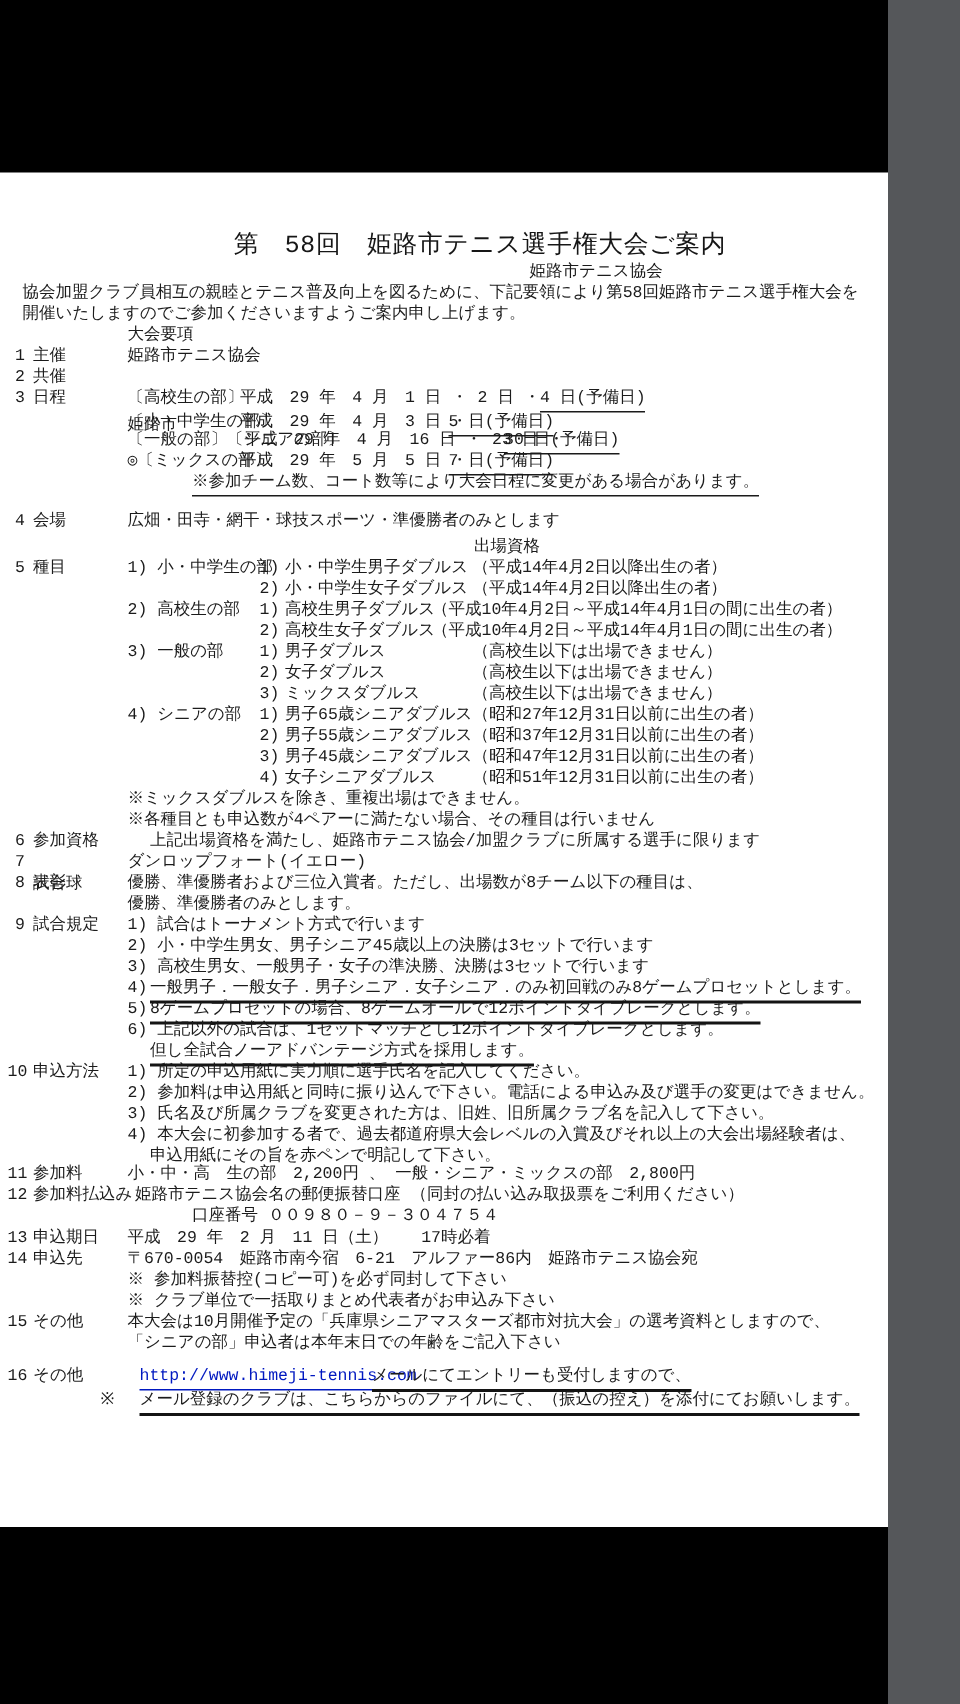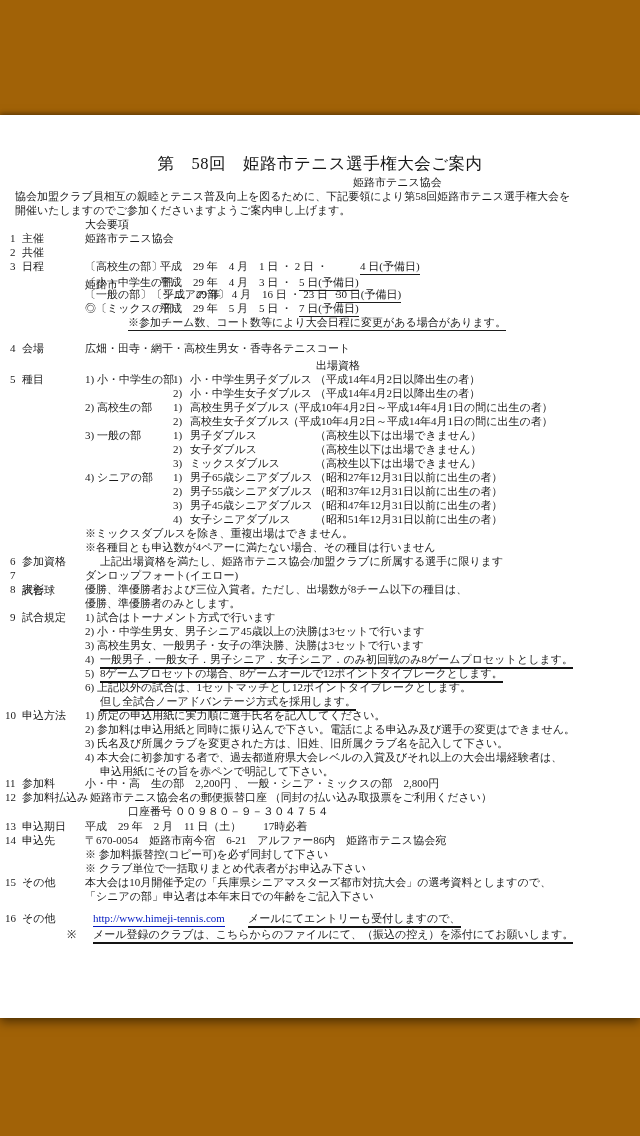--- a/index.html
+++ b/index.html
@@ -1,19 +1,19 @@
 <!DOCTYPE html>
 <html><head>
 <meta charset="utf-8">
 <style>
   html,body{margin:0;padding:0;background:#55575a;}
   .screen{
-    position:relative;width:640px;height:1136px;overflow:hidden;
-    background:#a16207;
-    font-family:Liberation Serif, serif;
+    position:relative;width:592px;height:1136px;overflow:hidden;
+    background:#000000;
+    font-family:Liberation Mono, monospace;
   }
   .page{
     position:absolute;left:0;top:115px;width:640px;height:903px;
     background:#ffffff;
     box-shadow:0 -2px 4px rgba(0,0,0,.28), 0 4px 10px rgba(0,0,0,.5);
   }
   .line{
     position:absolute;left:0;width:100%;height:14px;line-height:14px;
     font-size:11px;color:#1b1b1b;white-space:nowrap;
   }
@@ -76,21 +76,21 @@
         <span style="left: 85px;">◎〔ミックスの部〕</span>
         <span style="left: 160px;">平成　29 年　5 月　5 日 ・</span>
         <span class="u" style="left: 299px;">7 日(予備日)</span>
       </div>
       <div class="line" style="top: 200px;">
         <span class="u" style="left: 128px;">※参加チーム数、コート数等により大会日程に変更がある場合があります。</span>
       </div>
       <div class="line" style="top: 226px;">
         <span style="left: 10px;">4</span>
         <span style="left: 22px;">会場</span>
-        <span style="left: 85px;">広畑・田寺・網干・高校生男女・香寺各テニスコート</span>
+        <span style="left: 85px;">広畑・田寺・網干・球技スポーツ・準優勝者のみとします</span>
       </div>
       <div class="line" style="top: 243px;">
         <span style="left: 316px;">出場資格</span>
       </div>
       <div class="line" style="top: 257px;">
         <span style="left: 10px;">5</span>
         <span style="left: 22px;">種目</span>
         <span style="left: 85px;">1) 小・中学生の部</span>
         <span style="left: 173px;">1)</span>
         <span style="left: 190px;">小・中学生男子ダブルス</span>

